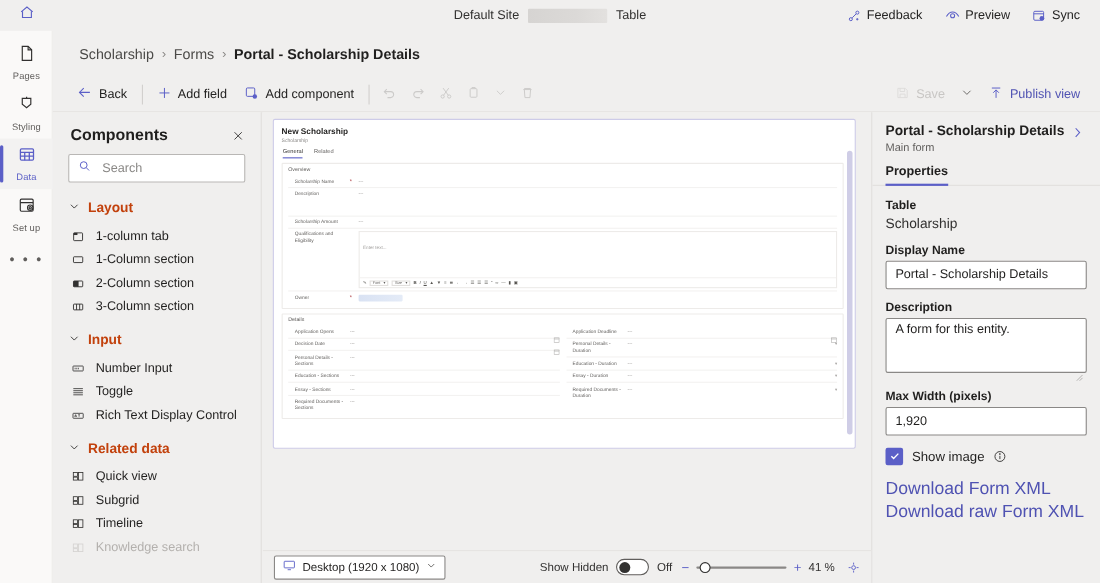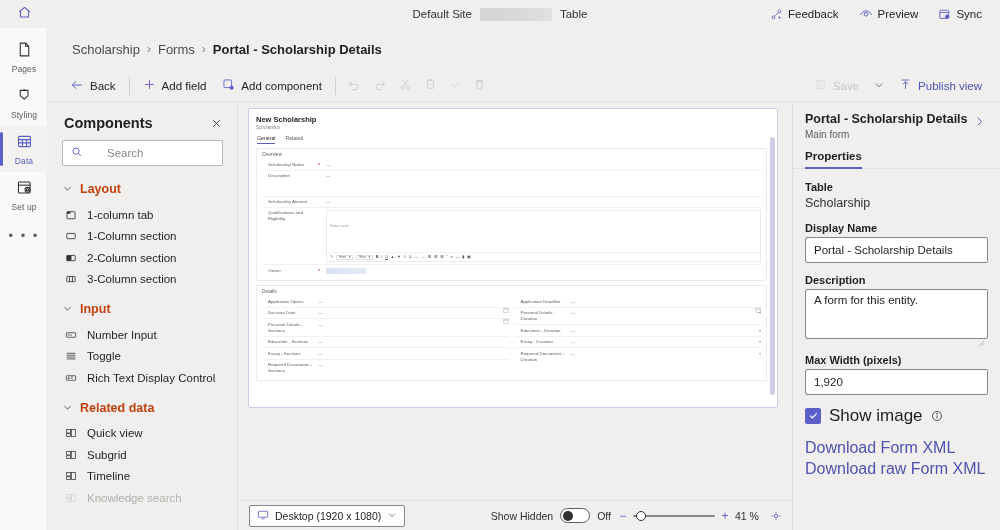--- a/index.html
+++ b/index.html
@@ -106,21 +106,21 @@
     overflow: hidden;
   }
   .comp-header {
     display: flex; align-items: center; justify-content: space-between;
     padding: 12px 12px 8px 16px;
   }
   .comp-title { font-size: 14.5px; font-weight: bold; color: #201f1e; }
   .comp-close { cursor: pointer; width: 18px; height: 18px; display:flex; align-items:center; justify-content:center;}
   .search-wrap { padding: 0 14px 4px 14px; }
   .search-box {
-    display: flex; align-items: center; gap: 24px;
+    display: flex; align-items: center; gap: 10px;
     height: 26px; background: #fff; border: 1px solid #b9b7b5; border-radius: 2px;
     padding: 0 8px;
   }
   .search-box input {
     border: none; outline: none; flex: 1; font-size: 11.5px;
     font-family: "Liberation Sans", sans-serif; color: #201f1e; background: transparent;
   }
   .search-box input::placeholder { color: #8a8886; }
   .group-head {
     display: flex; align-items: center; gap: 7px;
@@ -238,21 +238,21 @@
   .ta-wrap { position: relative; }
   .ta-grip {
     position: absolute; right: 3px; bottom: 3px; width: 7px; height: 7px;
     pointer-events: none; opacity: .55;
   }
   .checkrow { display: flex; align-items: center; gap: 8px; margin: 4px 0 13px 0; }
   .cbox {
     width: 16px; height: 16px; background: #5b5fc7; border-radius: 2px;
     display: flex; align-items: center; justify-content: center; cursor: pointer;
   }
-  .check-label { font-size: 17px; color: #201f1e; }
+  .check-label { font-size: 12px; color: #201f1e; }
   .info-ico { cursor: pointer; display: flex; }
   .prop-link {
     display: block; font-size: 16px; color: #4f52b2; text-decoration: none;
     margin-bottom: 3px; cursor: pointer;
   }
 
   
   .bottombar {
     position: absolute; left: 239px; top: 500px; width: 553px; height: 30px;
     background: #f0efee;

